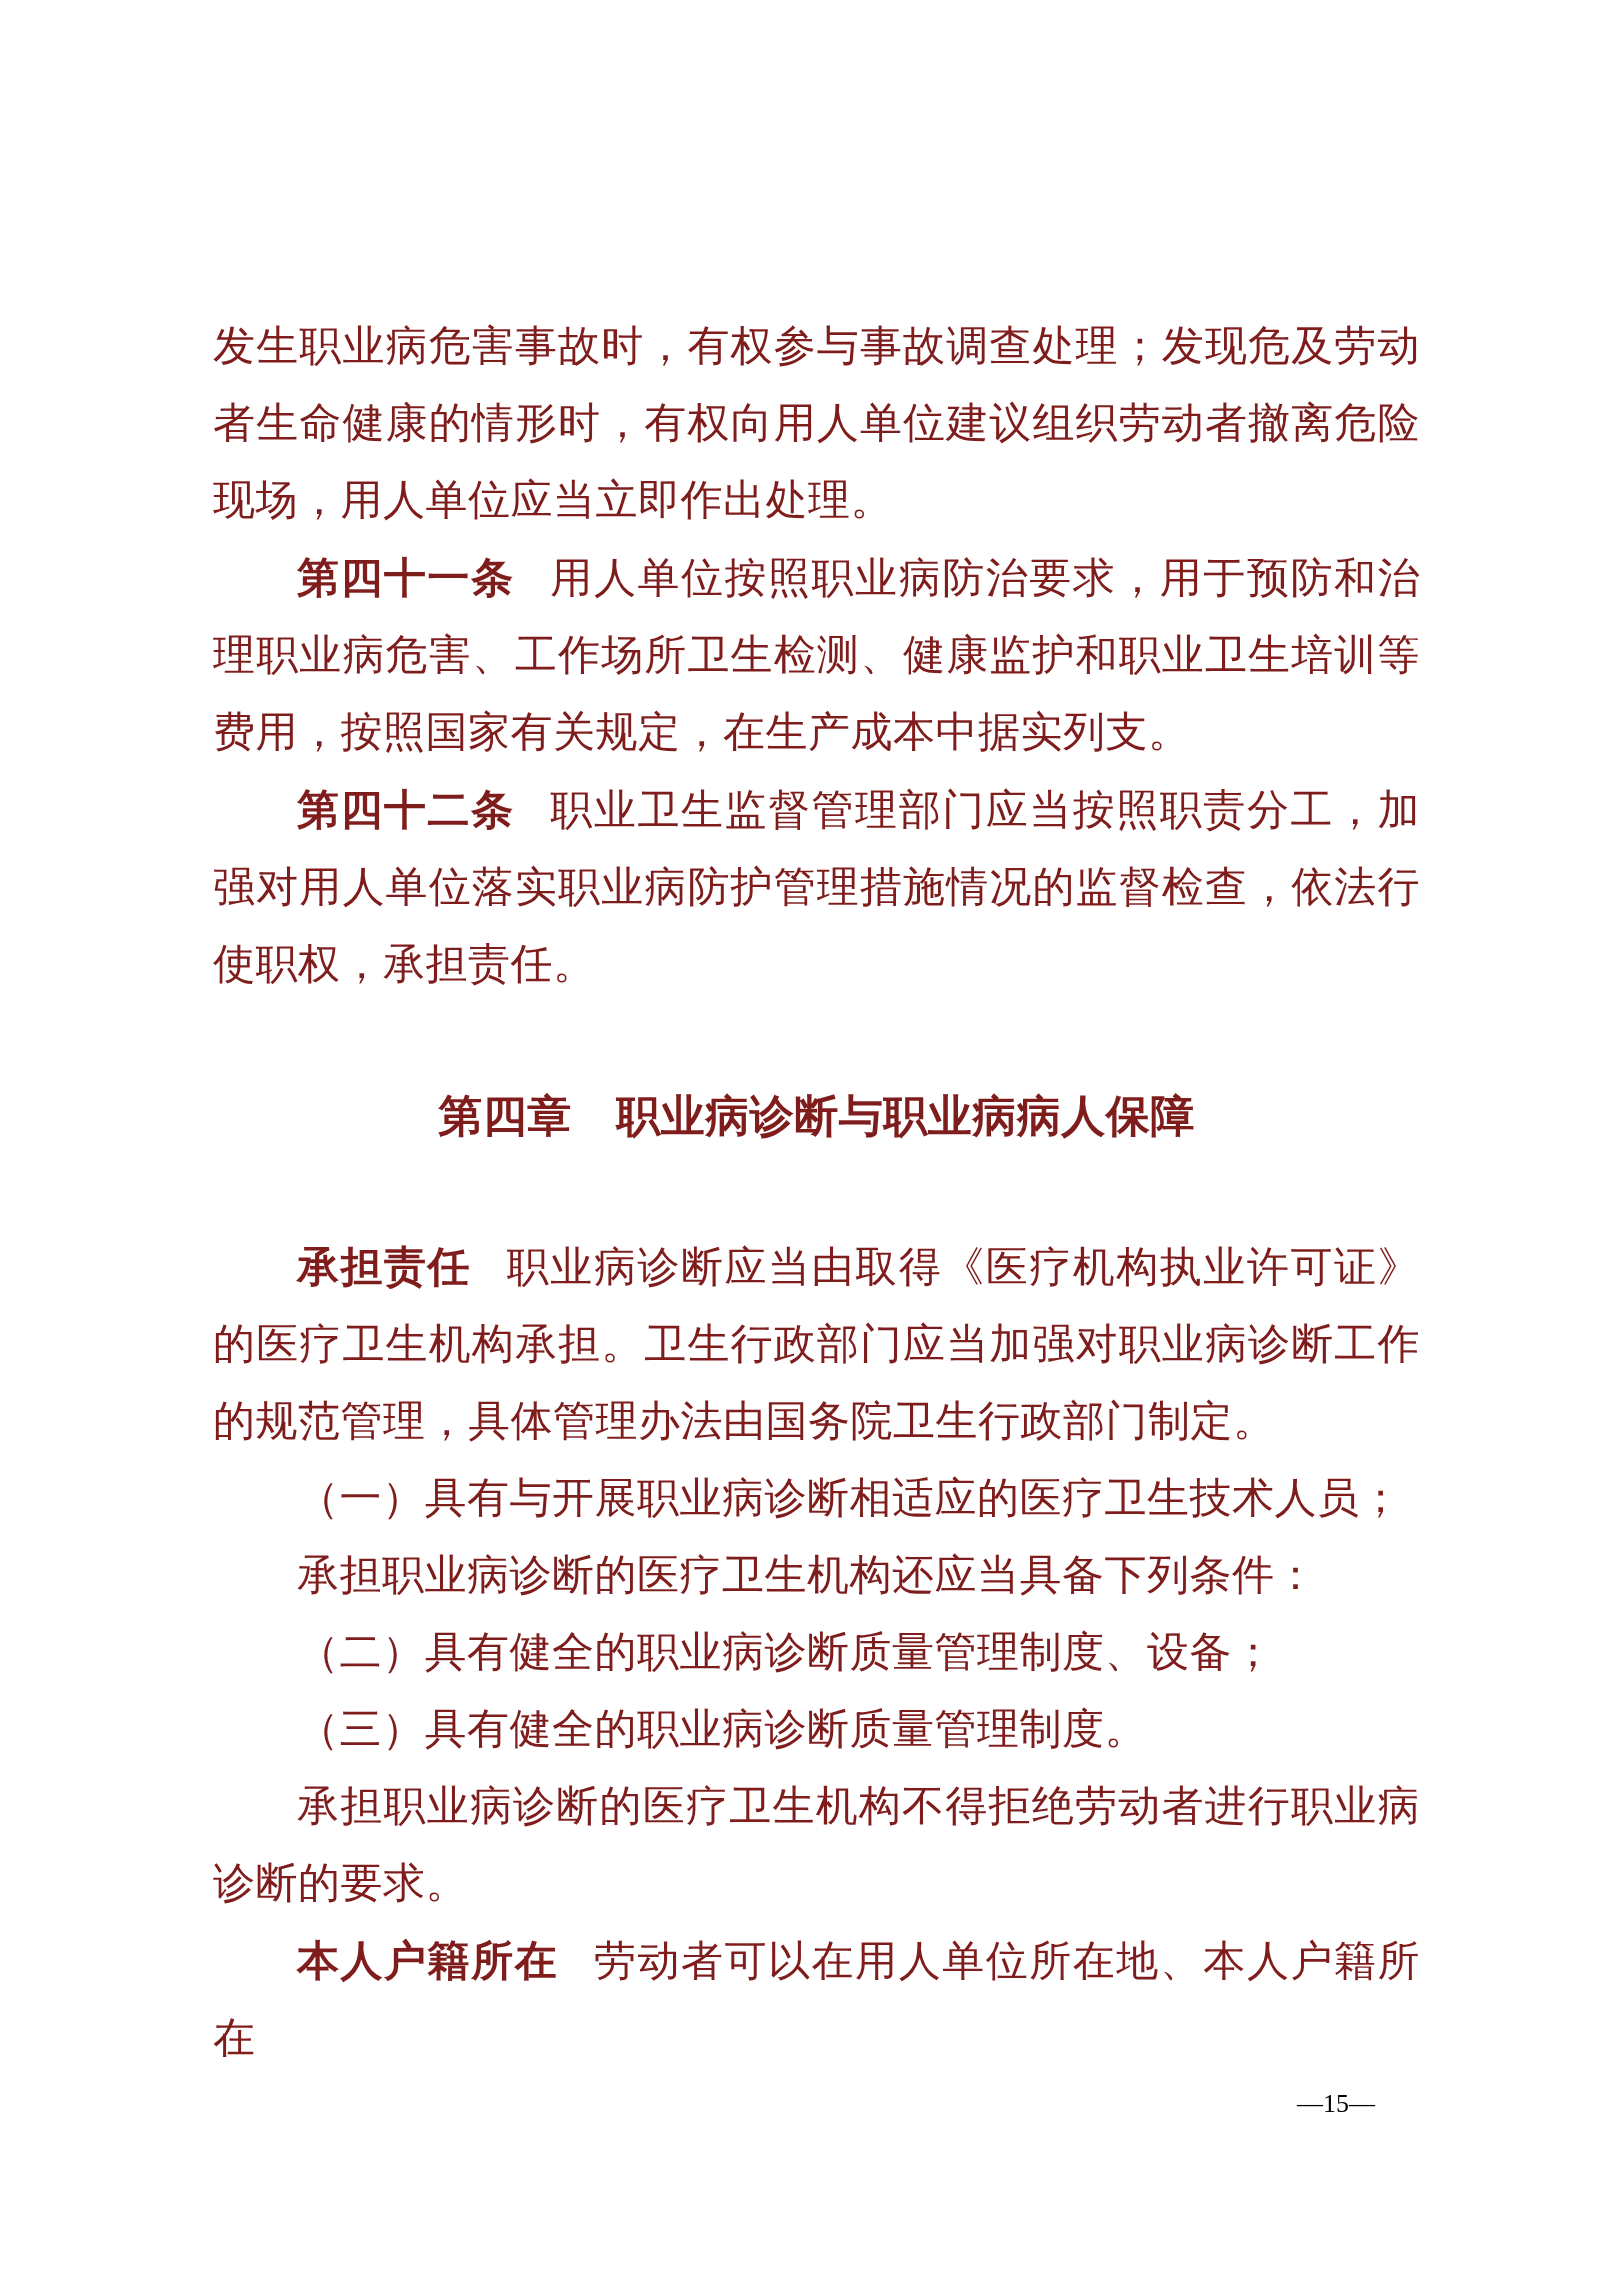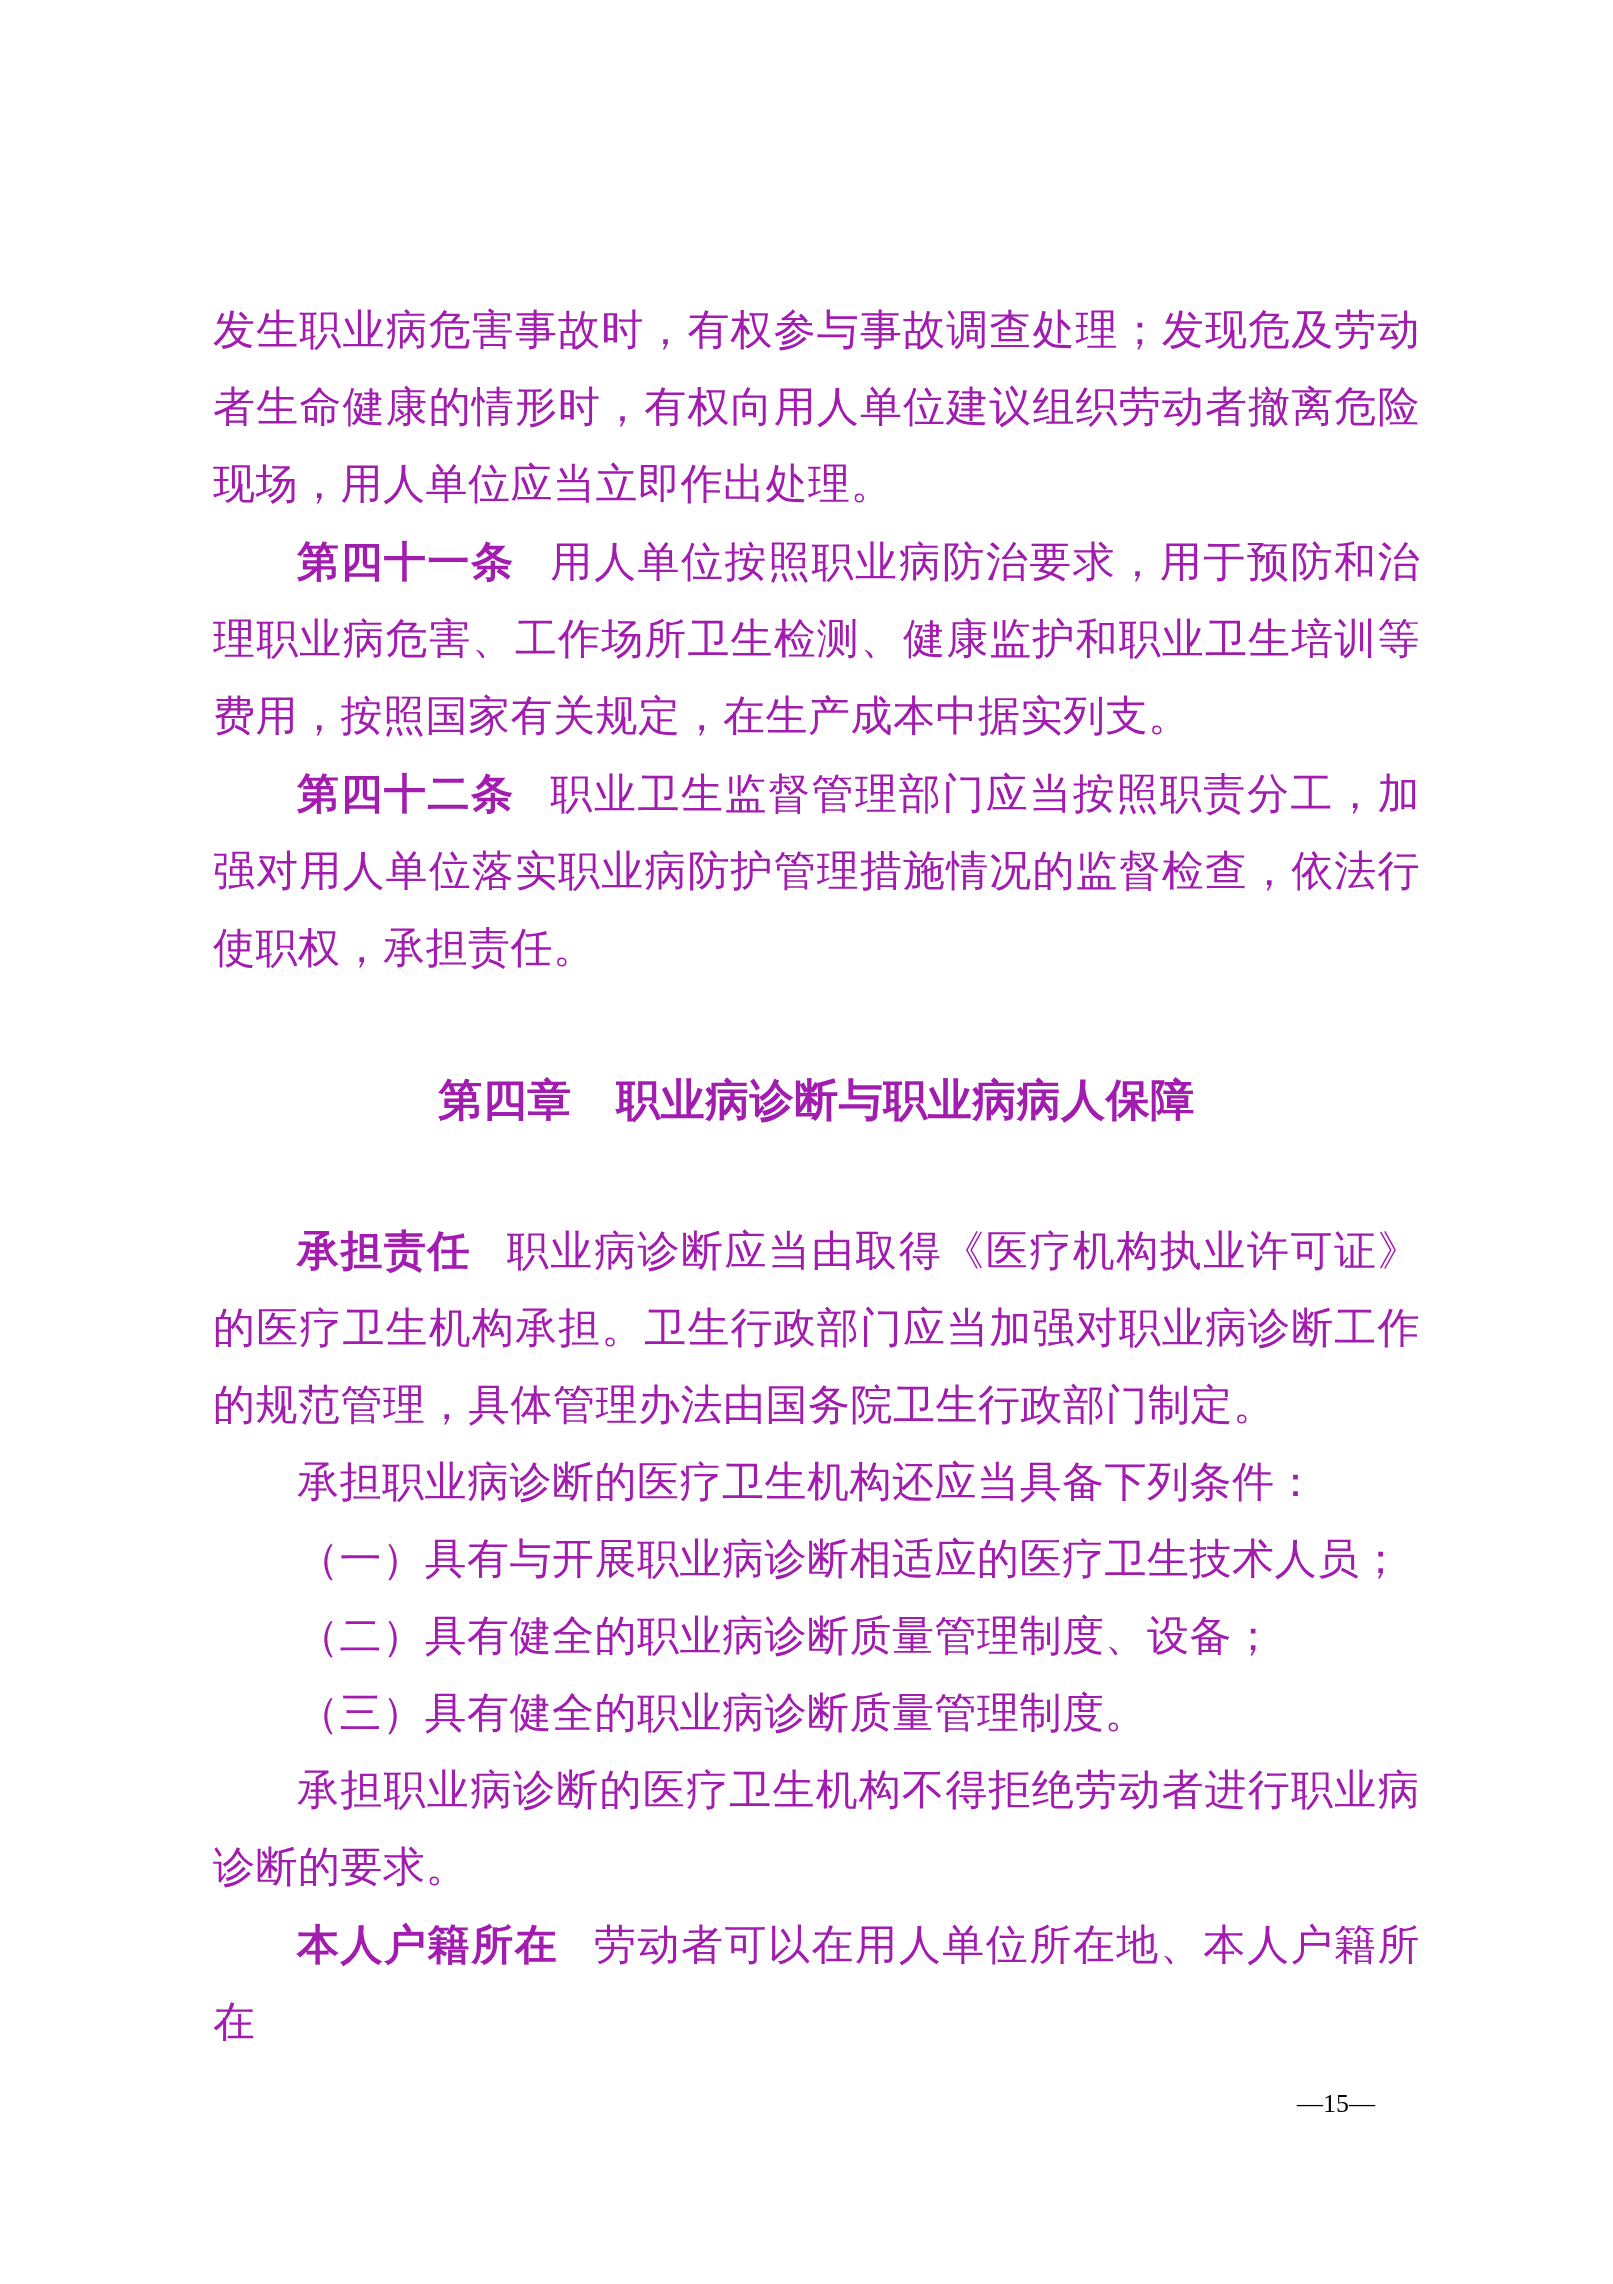--- a/index.html
+++ b/index.html
@@ -11,28 +11,28 @@
     position: relative;
     width: 1613px;
     height: 2285px;
     background: #ffffff;
     color: #000000;
     overflow: hidden;
   }
   .text-block {
     position: absolute;
     left: 213px;
-    top: 292px;
+    top: 308px;
     width: 1207px;
     font-family: "Liberation Serif", "DejaVu Serif", serif;
     font-size: 42px;
     line-height: 77px;
     letter-spacing: 0.5px;
     text-align: justify;
-    color: #a21caf;
+    color: #7f1d1d;
   }
   .para {
     margin: 0;
     padding: 0;
     text-indent: 2em;
   }
   .para.no-indent {
     text-indent: 0;
   }
   .lead {
@@ -72,23 +72,23 @@
     <p class="para no-indent"><span>发生职业病危害事故时，有权参与事故调查处理；发现危及劳动者生命健康的情形时，有权向用人单位建议组织劳动者撤离危险现场，用人单位应当立即作出处理。</span></p>
 
     <p class="para"><span class="lead">第四十一条</span><span>用人单位按照职业病防治要求，用于预防和治理职业病危害、工作场所卫生检测、健康监护和职业卫生培训等费用，按照国家有关规定，在生产成本中据实列支。</span></p>
 
     <p class="para"><span class="lead">第四十二条</span><span>职业卫生监督管理部门应当按照职责分工，加强对用人单位落实职业病防护管理措施情况的监督检查，依法行使职权，承担责任。</span></p>
 
     <h2 class="chapter">第四章　职业病诊断与职业病病人保障</h2>
 
     <p class="para"><span class="lead">承担责任</span><span>职业病诊断应当由取得《医疗机构执业许可证》的医疗卫生机构承担。卫生行政部门应当加强对职业病诊断工作的规范管理，具体管理办法由国务院卫生行政部门制定。</span></p>
 
+    <p class="para"><span>（一）具有与开展职业病诊断相适应的医疗卫生技术人员；</span></p>
+
     <p class="para"><span>承担职业病诊断的医疗卫生机构还应当具备下列条件：</span></p>
-
-    <p class="para"><span>（一）具有与开展职业病诊断相适应的医疗卫生技术人员；</span></p>
 
     <p class="para"><span>（二）具有健全的职业病诊断质量管理制度、设备；</span></p>
 
     <p class="para"><span>（三）具有健全的职业病诊断质量管理制度。</span></p>
 
     <p class="para"><span>承担职业病诊断的医疗卫生机构不得拒绝劳动者进行职业病诊断的要求。</span></p>
 
     <p class="para"><span class="lead">本人户籍所在</span><span>劳动者可以在用人单位所在地、本人户籍所在</span></p>
 
   </div>

